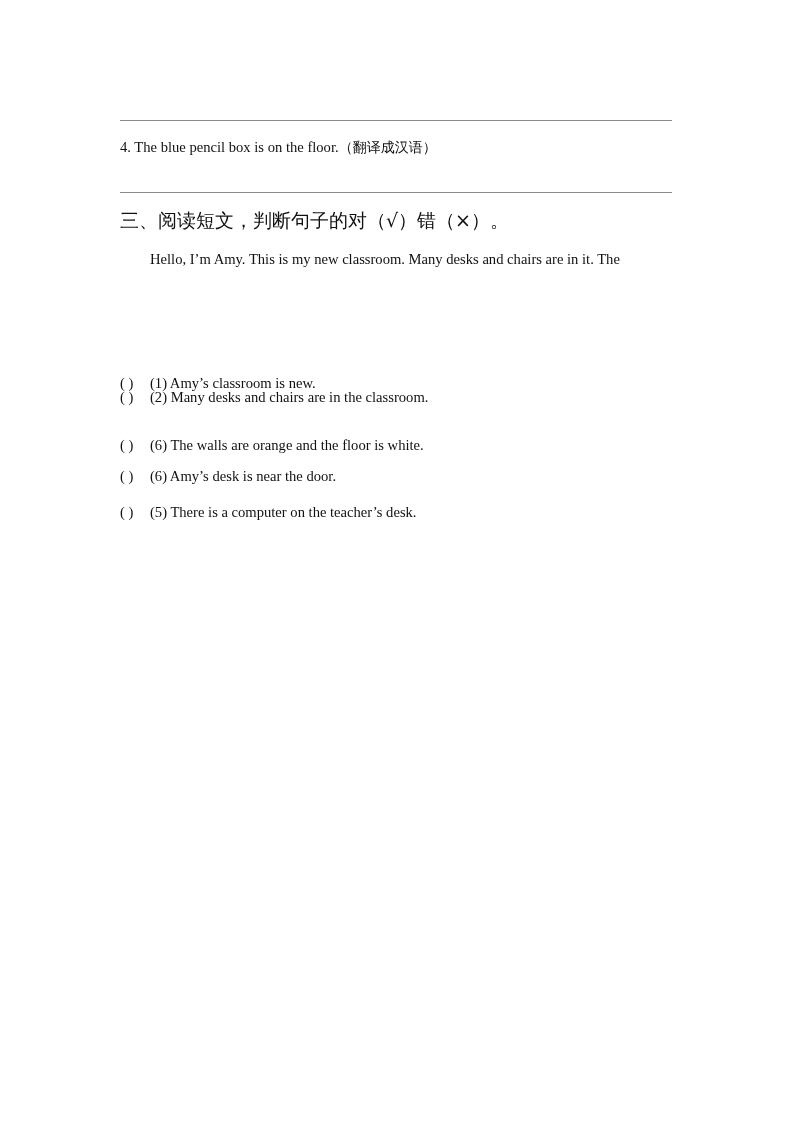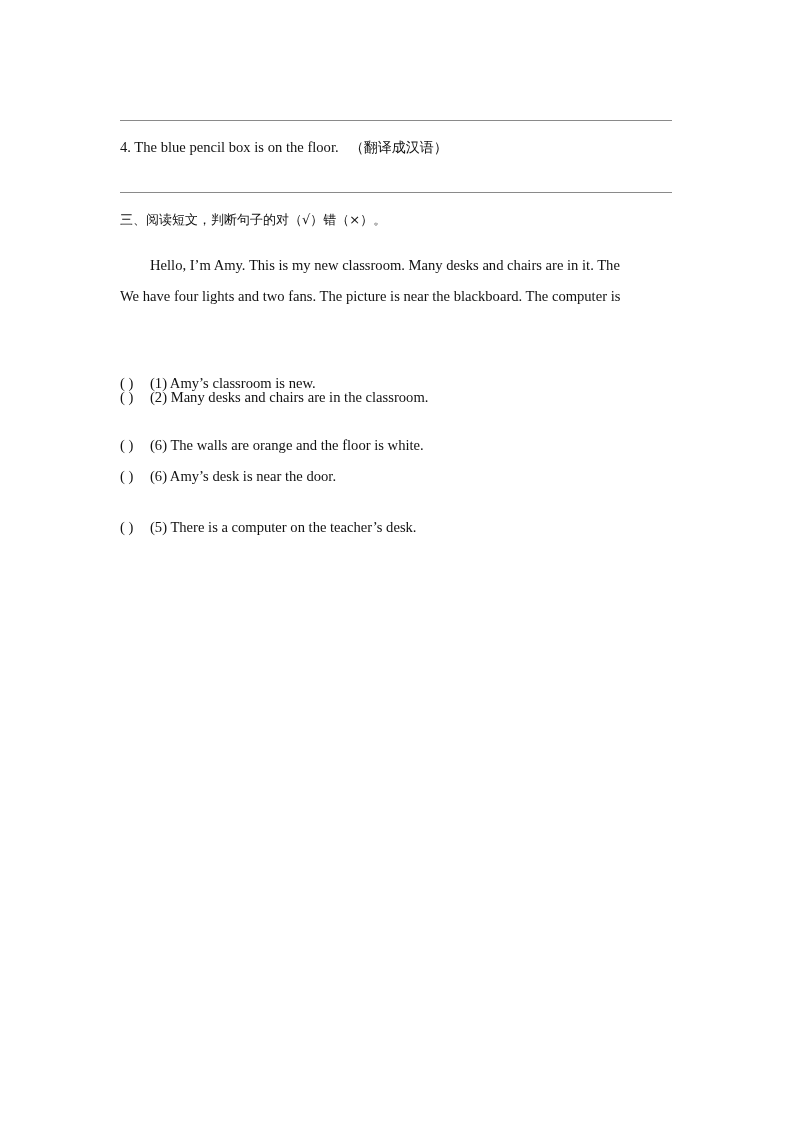--- a/index.html
+++ b/index.html
@@ -1,54 +1,53 @@
 <!DOCTYPE html>
 <html><head>
   <meta charset="utf-8">
   <style>
     html, body { margin: 0; padding: 0; background: #ffffff; }
     body { width: 793px; height: 1122px; position: relative; overflow: hidden;
            font-family: "Liberation Serif", "DejaVu Serif", serif; color: #111; }
     .rule { position: absolute; left: 120px; width: 552px; height: 0;
             border-top: 1px solid #8a8a8a; }
     .line { position: absolute; left: 120px; white-space: nowrap; font-size: 14.6px; line-height: 20px; }
-    .cjk { font-family: "DejaVu Sans", sans-serif; font-size: 14px; margin-left: 11px; }
-    .heading { font-family: "DejaVu Sans", sans-serif; font-size: 13px; }
+    .cjk { font-family: "DejaVu Sans", sans-serif; font-size: 14px; }
+    .heading { font-family: "DejaVu Sans", sans-serif; font-size: 19px; }
     .para { position: absolute; left: 120px; width: 552px; font-size: 14.6px; line-height: 31px;
             text-align: justify; text-align-last: left; }
     .para .indent { display: inline-block; width: 30px; }
     .q { position: absolute; left: 120px; font-size: 14.6px; line-height: 20px; white-space: nowrap; }
     .paren { display: inline-block; width: 30px; }
   </style>
 </head>
 <body>
 
 <div class="rule" style="top:120px;"></div>
 
 <div class="line" style="top:137px;">
   <span>4.</span>
   <span>The blue pencil box is on the floor.</span><span class="cjk">（翻译成汉语）</span>
 </div>
 
 <div class="rule" style="top:192px;"></div>
 
 <div class="line heading" style="top:210px;">三、阅读短文，判断句子的对（√）错（×）。</div>
 
-<div class="para" style="top:250px;">
+<div class="para" style="top:244px;">
   <div><span class="indent"></span><span>Hello, I’m Amy. This is my new classroom. Many desks and chairs are in it. The</span></div>
-  <div>We have four lights and two fans. The picture is near the blackboard. The computer is</div>
 </div>
 
 <div class="q" style="top:373px;">
   <span class="paren">(    )</span><span>(1) Amy’s classroom is new.</span>
 </div>
 <div class="q" style="top:387px;">
   <span class="paren">(    )</span><span>(2) Many desks and chairs are in the classroom.</span>
 </div>
 <div class="q" style="top:435px;">
   <span class="paren">(    )</span><span>(6) The walls are orange and the floor is white.</span>
 </div>
 <div class="q" style="top:466px;">
   <span class="paren">(    )</span><span>(6) Amy’s desk is near the door.</span>
 </div>
-<div class="q" style="top:517px;">
+<div class="q" style="top:502px;">
   <span class="paren">(    )</span><span>(5) There is a computer on the teacher’s desk.</span>
 </div>
 
 </body></html>

